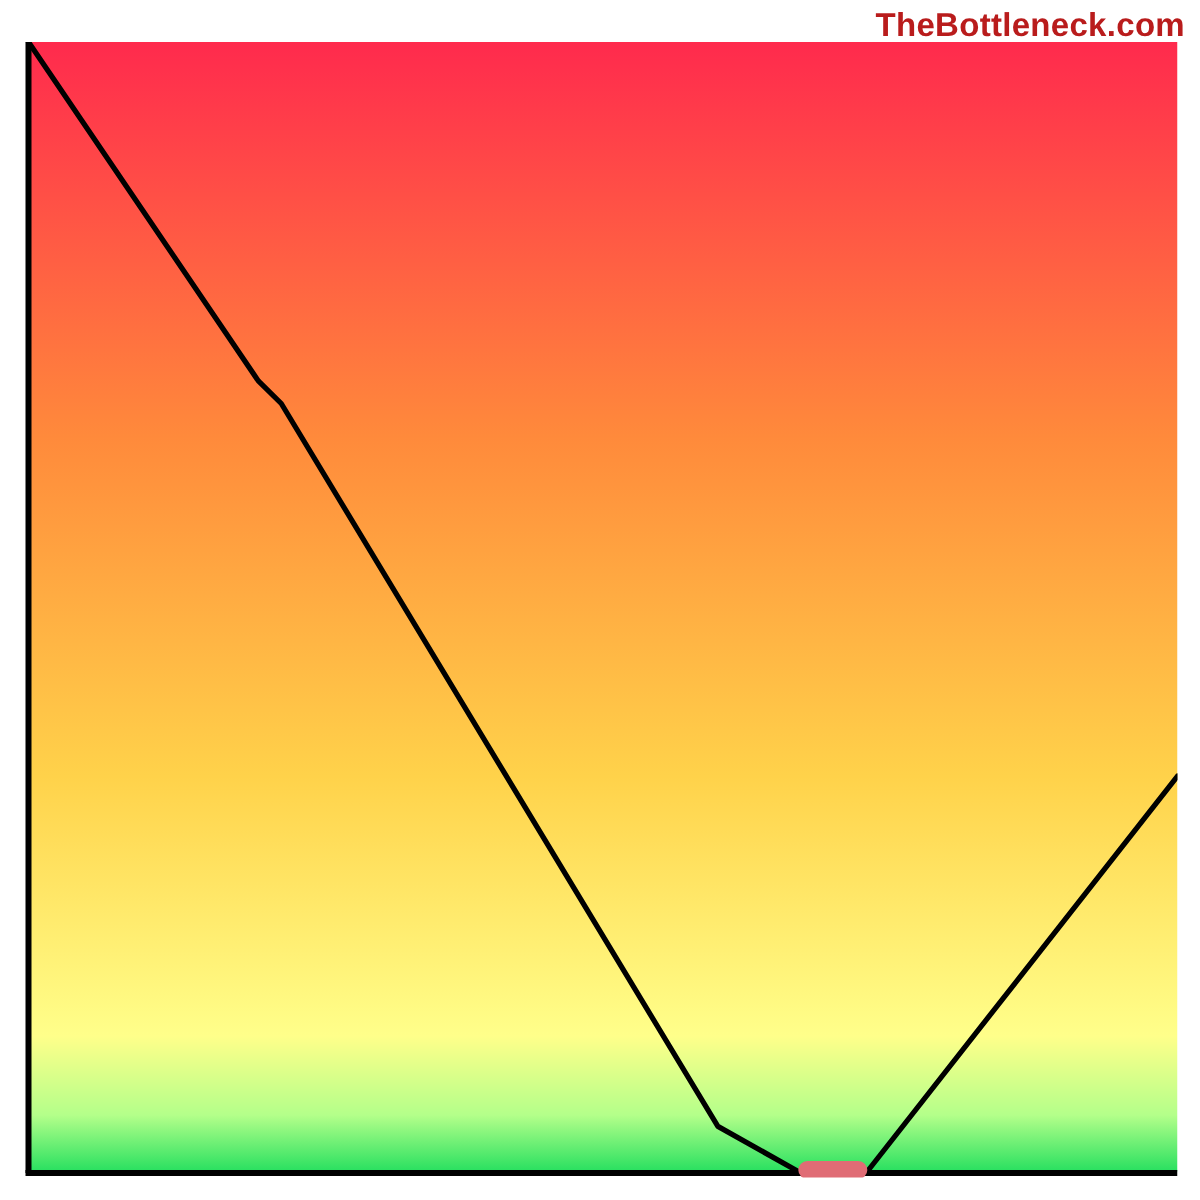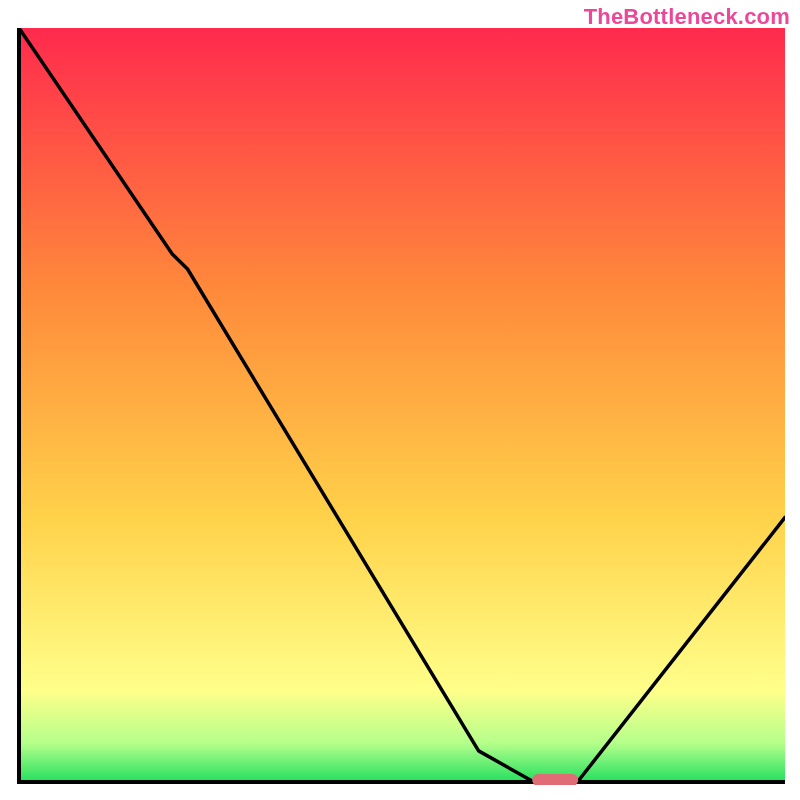--- a/index.html
+++ b/index.html
@@ -15,21 +15,21 @@
     position: relative;
     width: 800px;
     height: 800px;
   }
   .watermark {
     position: absolute;
     top: 4px;
     right: 10px;
     font-size: 22px;
     font-weight: 600;
-    color: #ec4899;
+    color: #b91c1c;
     letter-spacing: 0.2px;
     user-select: none;
   }
   .plot-area {
     position: absolute;
     left: 15px;
     top: 28px;
     width: 770px;
     height: 757px;
   }

